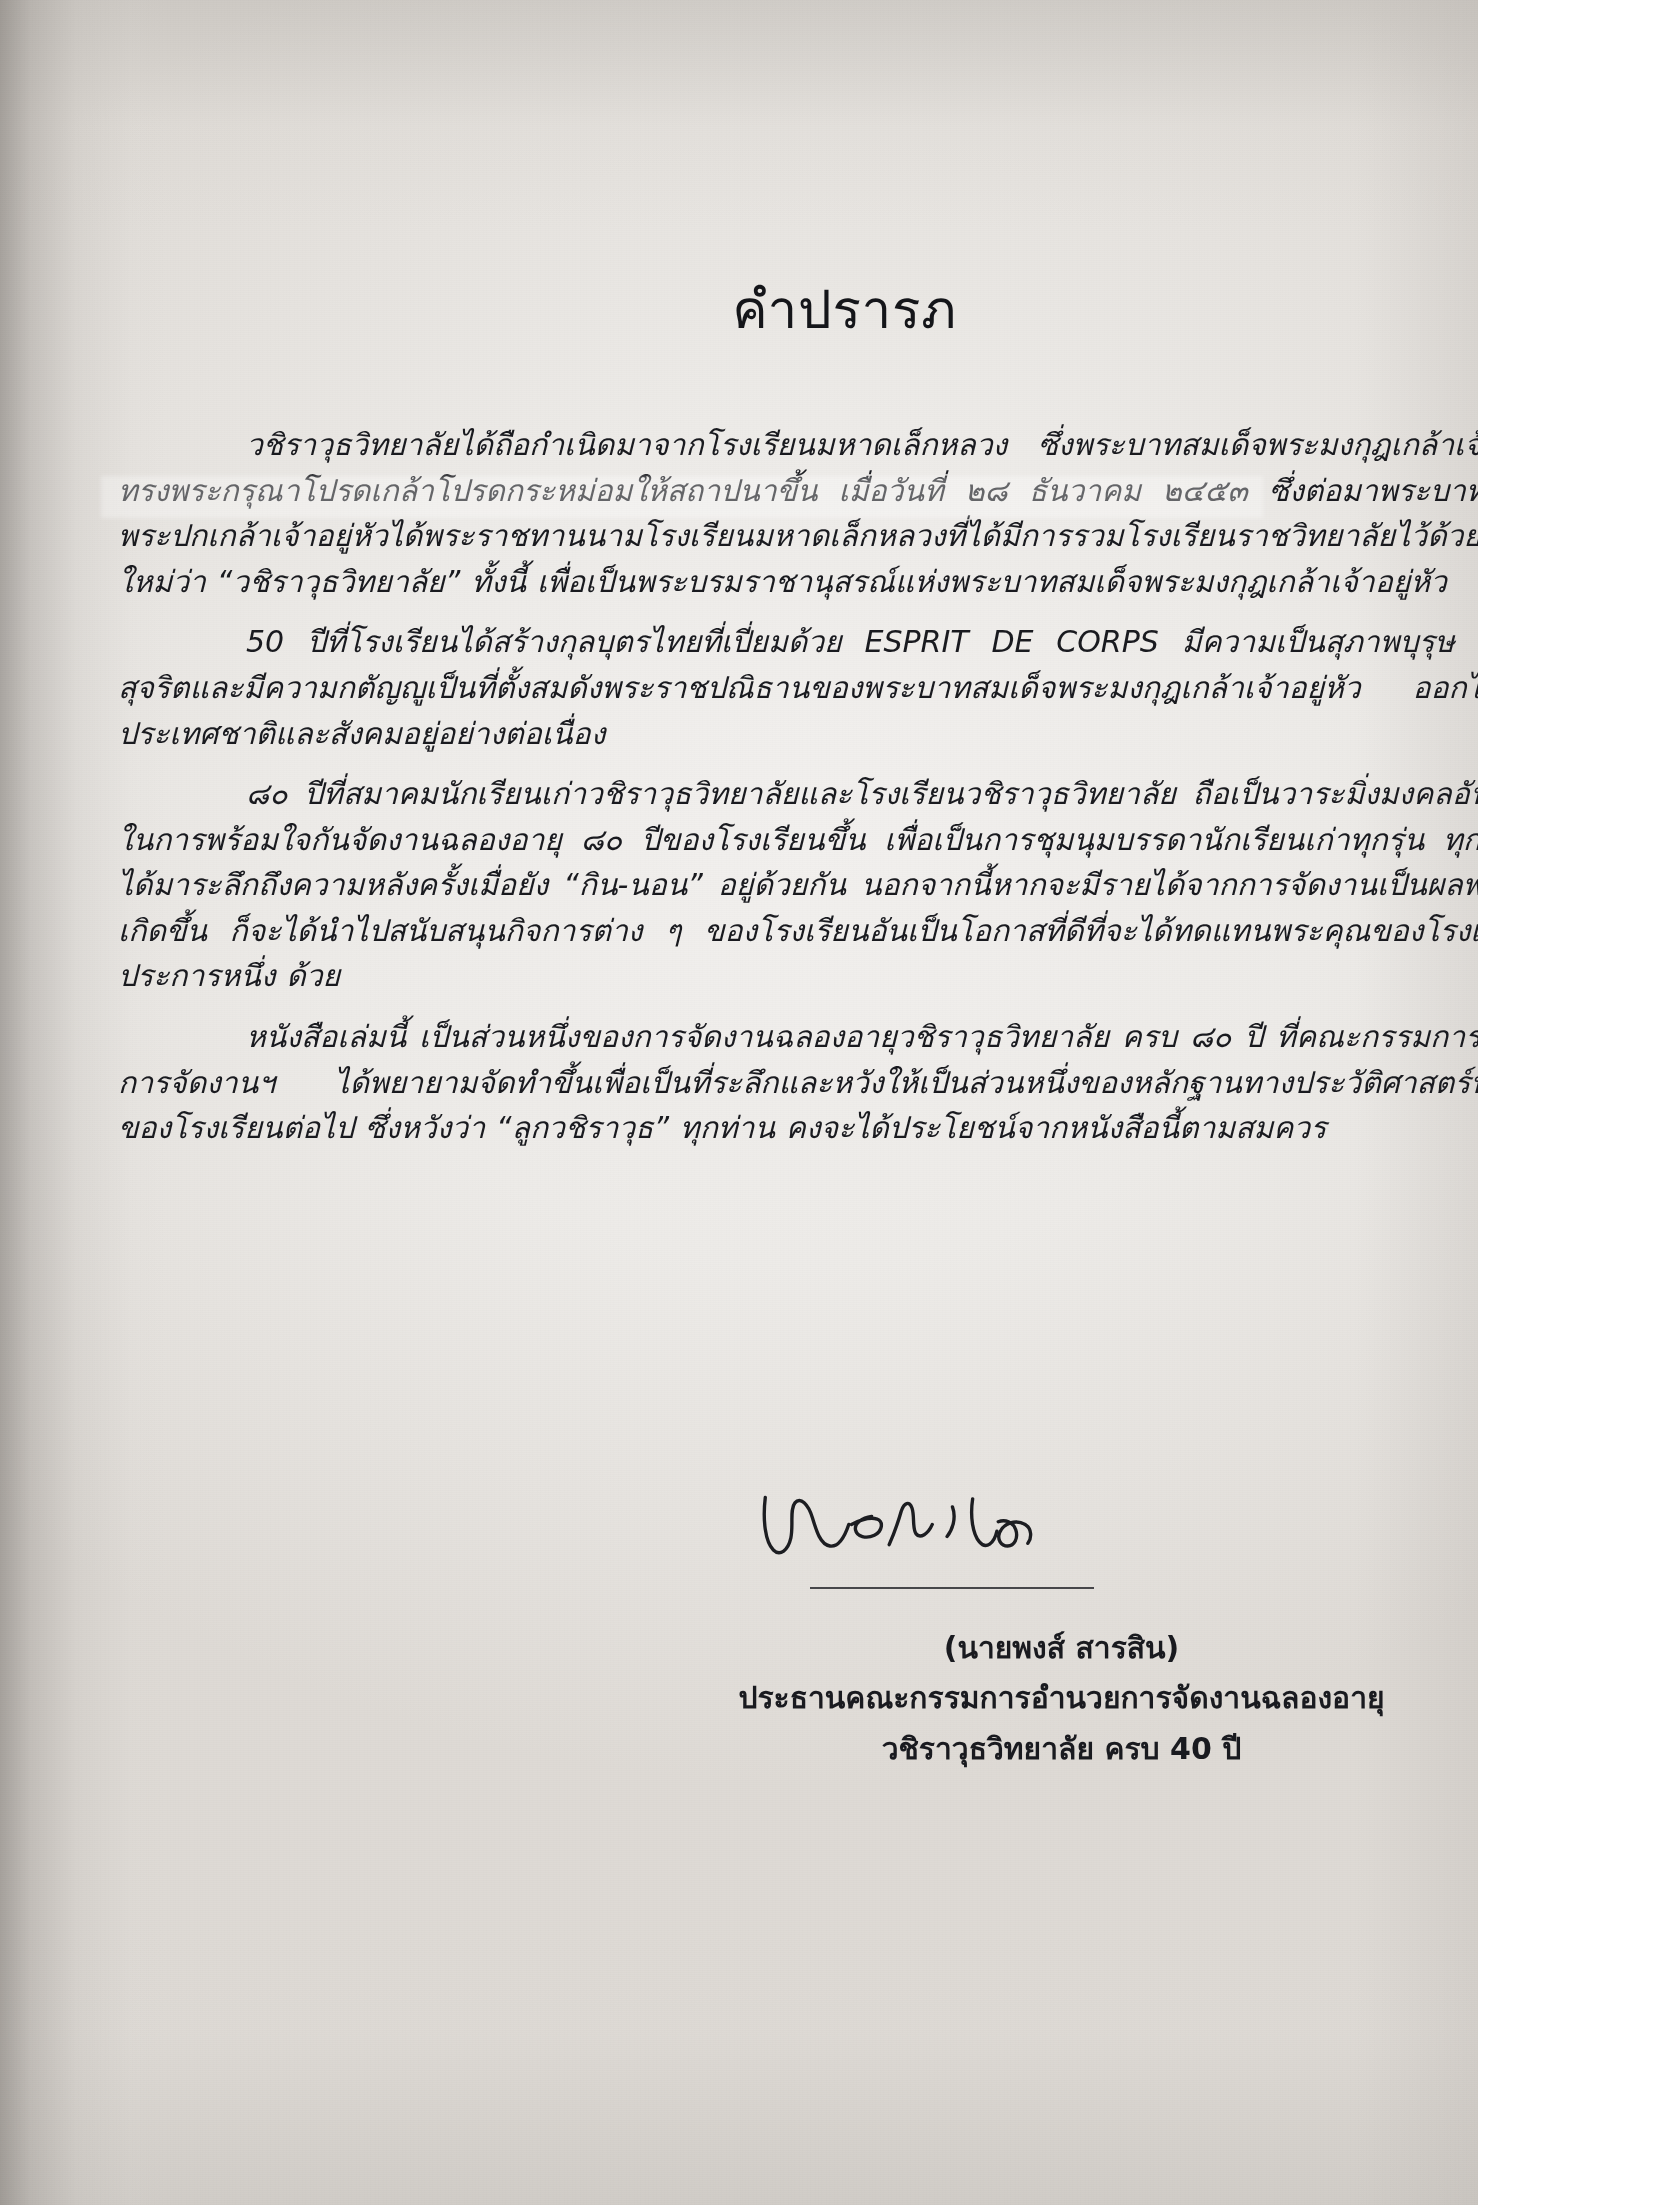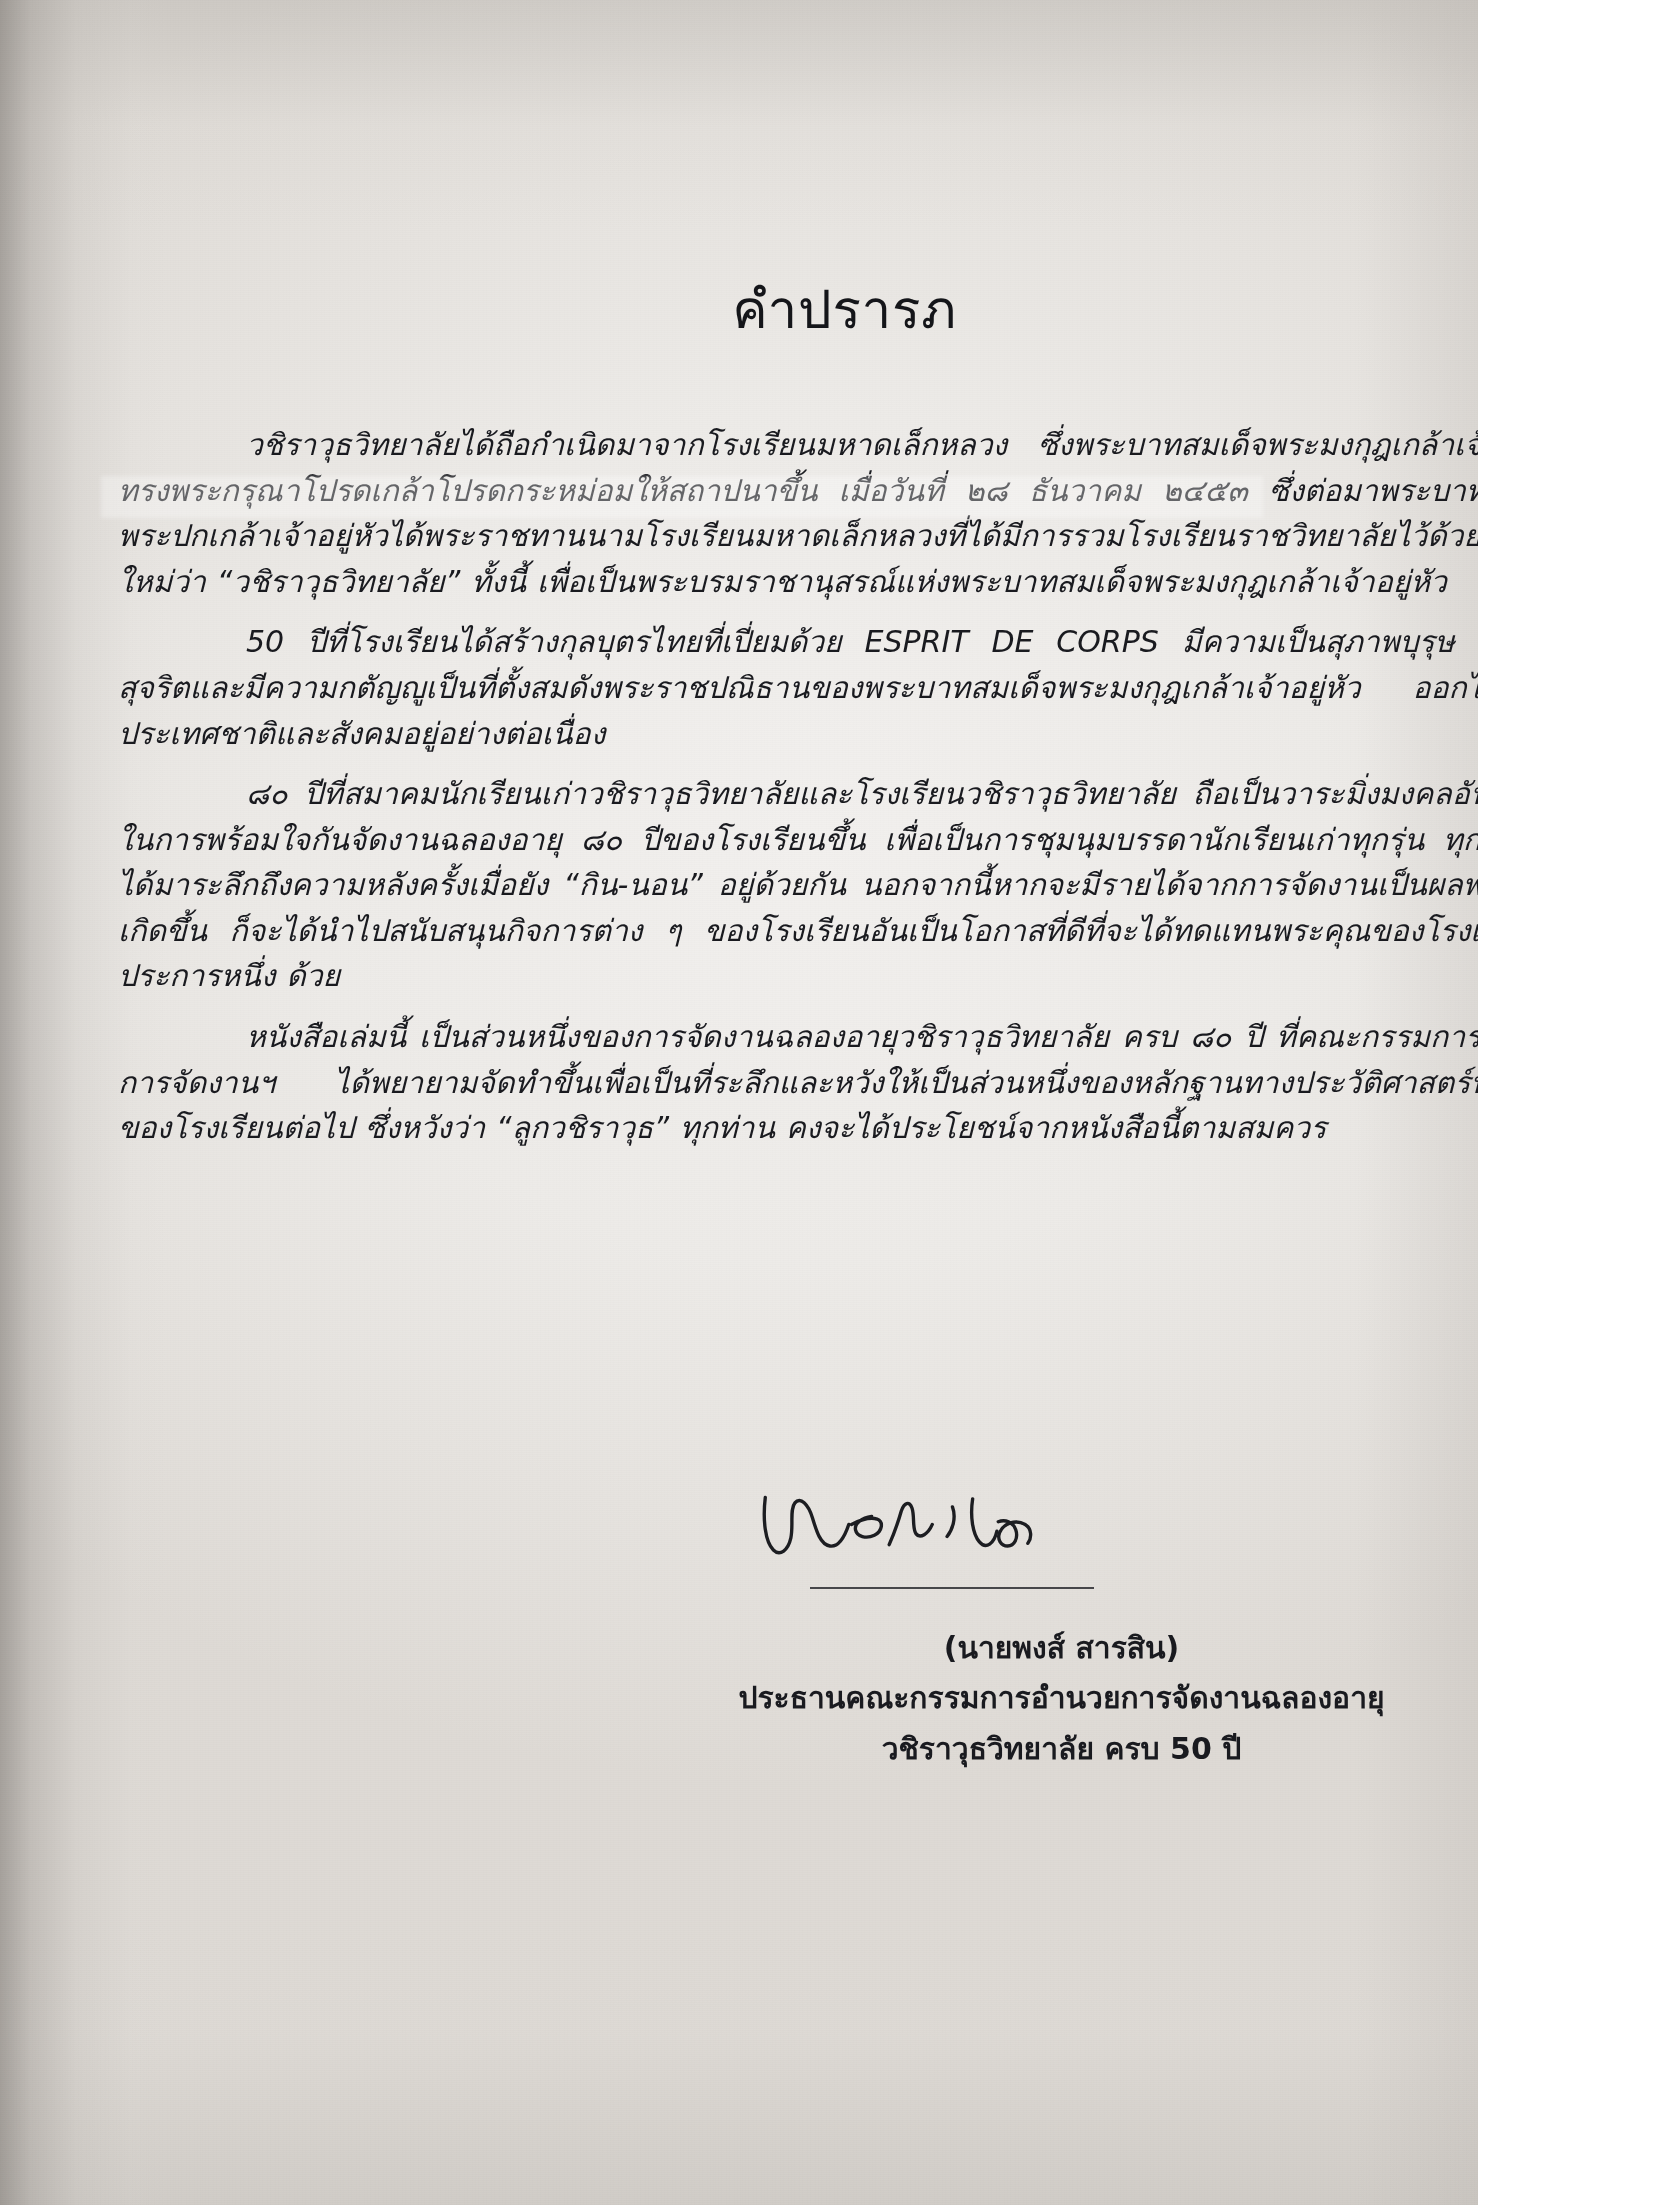--- a/index.html
+++ b/index.html
@@ -177,19 +177,19 @@
         <path d="M330 28 C 326 54, 330 80, 340 92 C 350 104, 362 94, 366 76"></path>
         <path d="M368 62 C 378 58, 390 62, 394 74 C 398 86, 392 98, 382 98 C 372 98, 366 88, 370 78 C 376 64, 394 58, 408 66 C 418 72, 418 86, 412 94"></path>
         <path d="M300 40 C 306 56, 300 74, 292 84"></path>
       </g>
     </svg>
 
     <div id="signature-rule"></div>
 
     <p class="sig-line" id="sig-name">(นายพงส์ สารสิน)</p>
     <p class="sig-line">ประธานคณะกรรมการอำนวยการจัดงานฉลองอายุ</p>
-    <p class="sig-line">วชิราวุธวิทยาลัย ครบ 50 ปี</p>
+    <p class="sig-line">วชิราวุธวิทยาลัย ครบ 40 ปี</p>
 
   </div>
 
   <div id="grain"></div>
 </div>
 
 
 </body></html>

